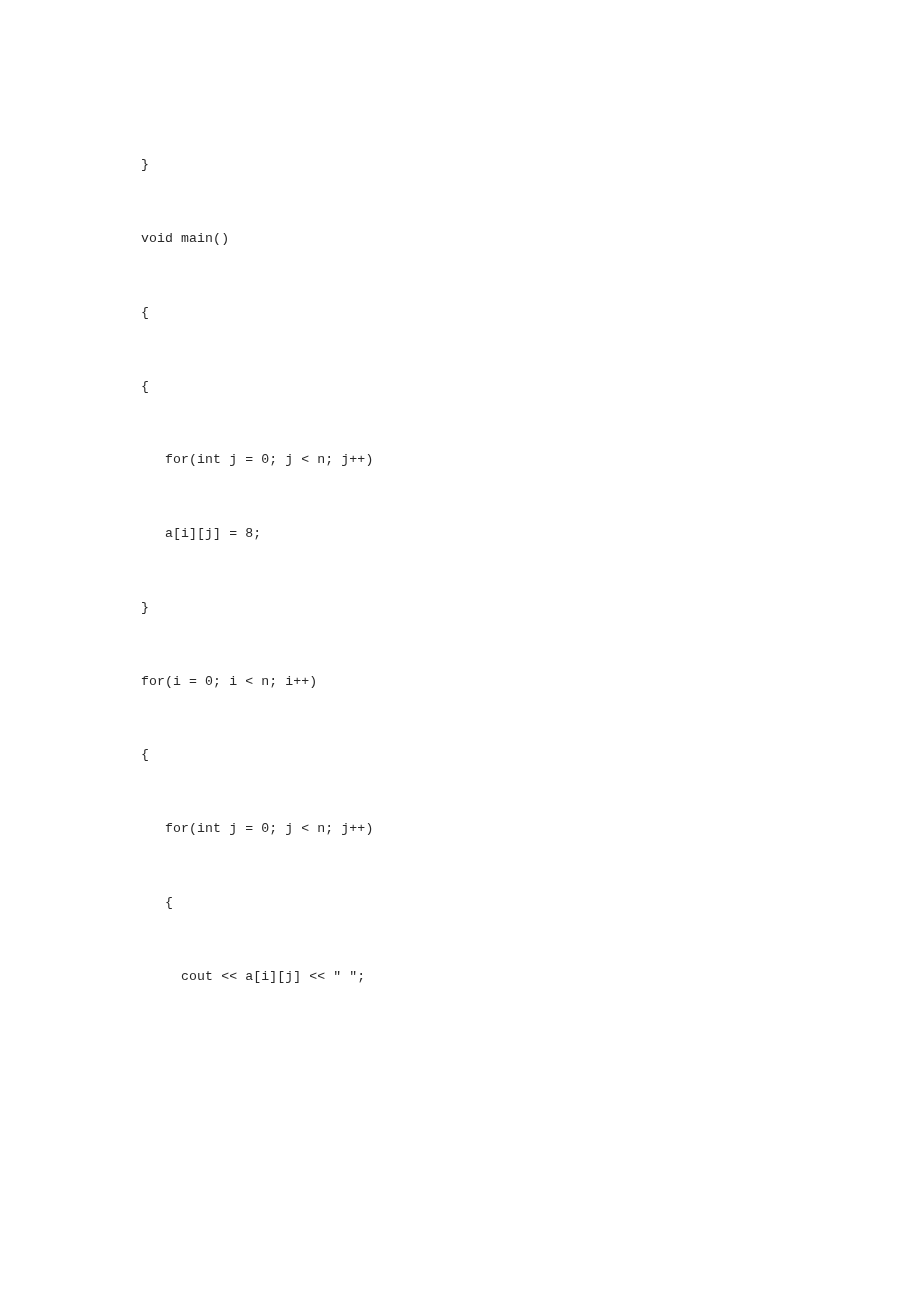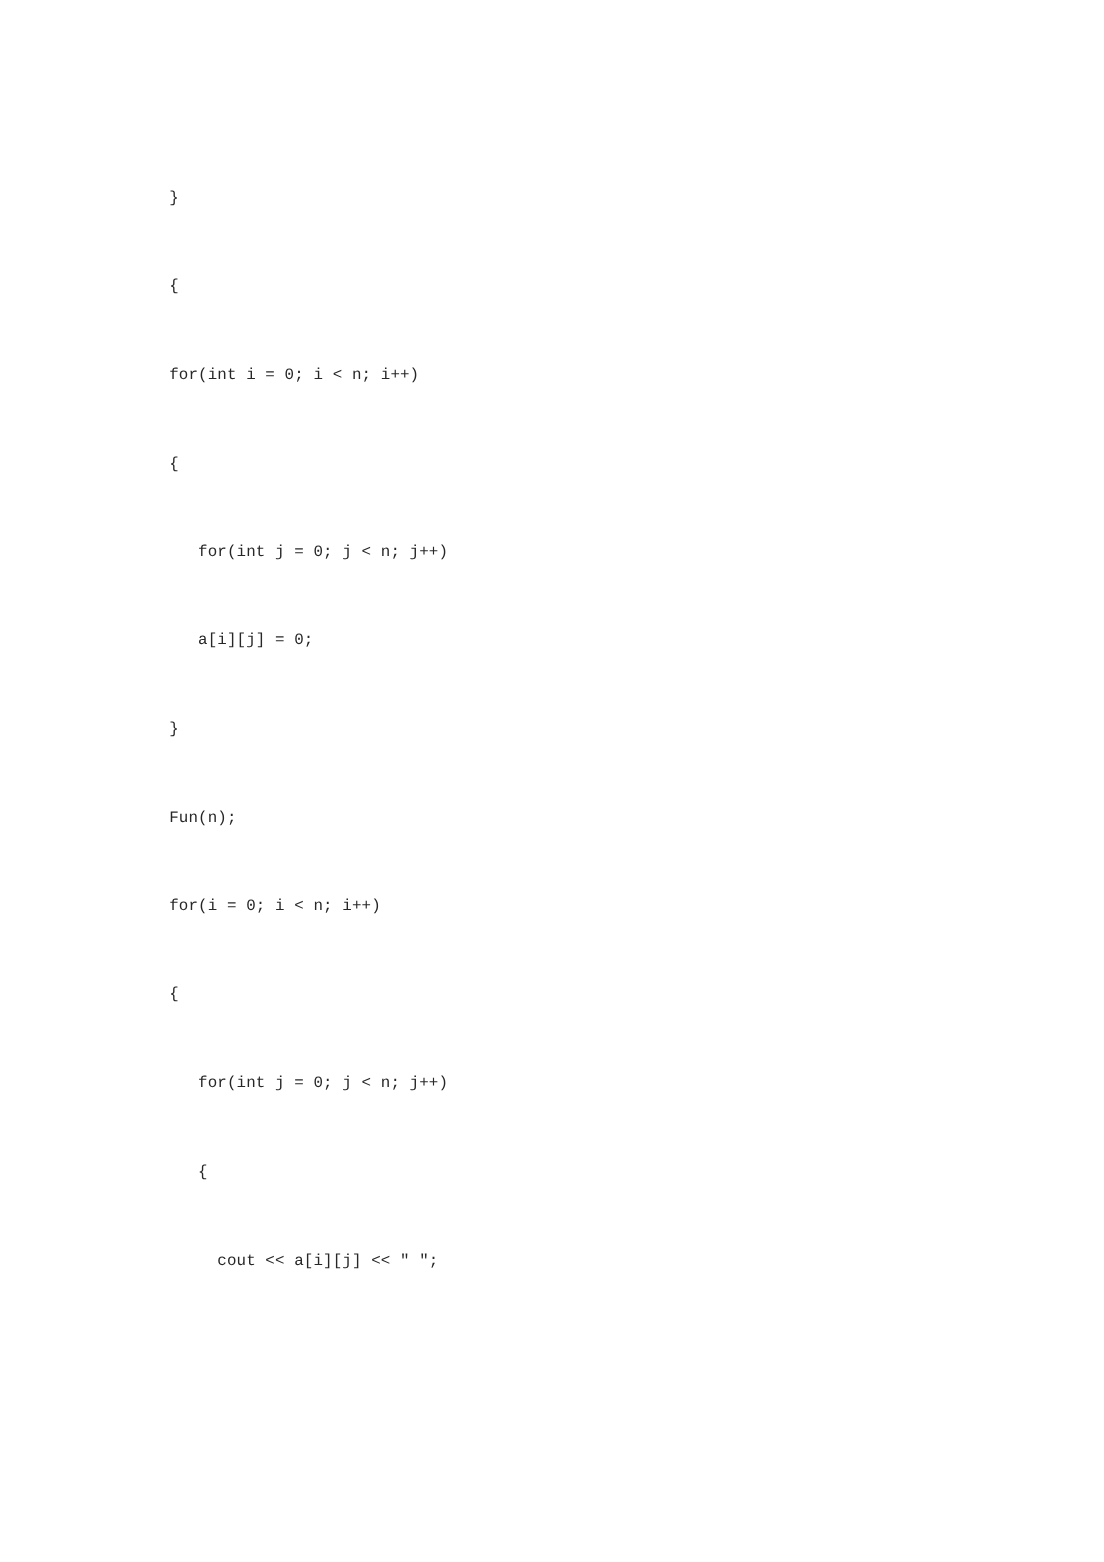--- a/index.html
+++ b/index.html
@@ -45,27 +45,26 @@
   }
 </style>
 </head>
 <body>
 
 <div class="page">
   <div class="content">
 
     <div class="code-block">
       <div class="code-line">}</div>
+      <div class="code-line">void main()</div>
       <div class="code-line">{</div>
-      <div class="code-line">for(int i = 0; i &lt; n; i++)</div>
       <div class="code-line">{</div>
       <div class="code-line">   for(int j = 0; j &lt; n; j++)</div>
-      <div class="code-line">   a[i][j] = 0;</div>
+      <div class="code-line">   a[i][j] = 8;</div>
       <div class="code-line">}</div>
-      <div class="code-line">Fun(n);</div>
       <div class="code-line">for(i = 0; i &lt; n; i++)</div>
       <div class="code-line">{</div>
       <div class="code-line">   for(int j = 0; j &lt; n; j++)</div>
       <div class="code-line">   {</div>
       <div class="code-line">     cout &lt;&lt; a[i][j] &lt;&lt; " ";</div>
       
       
       
       
     </div>

